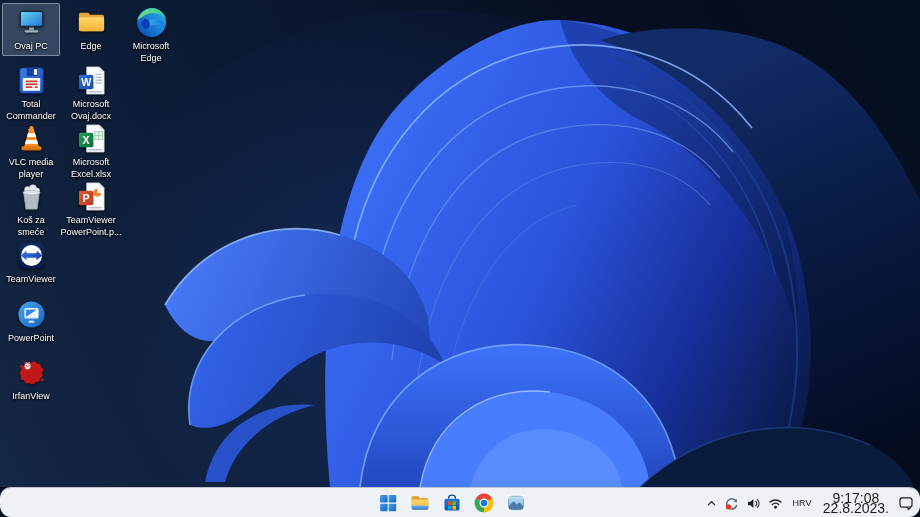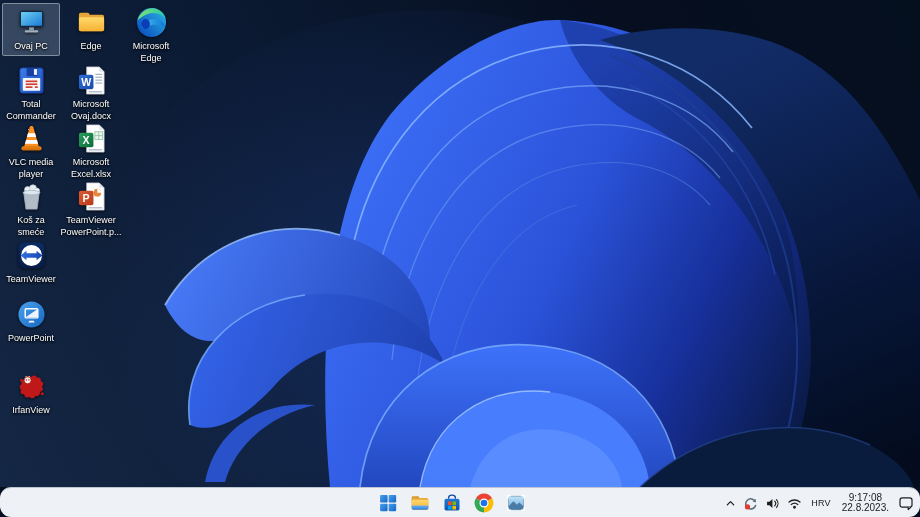--- a/index.html
+++ b/index.html
@@ -39,21 +39,21 @@
   .tb-btn svg{width:20px;height:20px;}
   .tray{
     position:absolute;right:3px;top:0;height:30px;display:flex;align-items:center;gap:1px;
     color:#1b1b1b;
   }
   .tray-btn{
     height:24px;display:flex;align-items:center;justify-content:center;
     padding:0 3px;border-radius:4px;background:transparent;border:none;color:#1b1b1b;
   }
   .tray .lang{font-size:9px;letter-spacing:.2px;padding:0 5px;}
-  .tray .clock{font-size:10px;line-height:10.5px;text-align:center;padding:0 5px;}
+  .tray .clock{font-size:14px;line-height:10.5px;text-align:center;padding:0 5px;}
   .tray svg{display:block;}
 </style>
 </head>
 <body>
 
 <svg class="wallpaper" viewBox="0 0 920 487" preserveAspectRatio="none">
   <defs>
     <linearGradient id="bgG" x1="0" y1="487" x2="920" y2="0" gradientUnits="userSpaceOnUse">
       <stop offset="0" stop-color="#142744"></stop>
         <stop offset=".38" stop-color="#0b1a33"></stop>
@@ -336,21 +336,21 @@
           </linearGradient>
         </defs>
       <circle cx="16" cy="16" r="13.5" fill="url(#uvB)"></circle>
       <rect x="9.5" y="10" width="13" height="9.5" rx="1" fill="none" stroke="#fff" stroke-width="1.5"></rect>
       <path d="M10.3,18.7 L21.7,10.8 V18.7 Z" fill="#fff" opacity=".92"></path>
       <path d="M13.8,22.5 h4.4 l1,1.8 h-6.4 Z" fill="#fff"></path>
     </svg>
     <span class="lbl">PowerPoint</span>
   </div>
 
-  <div class="dicon" style="left:2px;top:367px">
+  <div class="dicon" style="left:2px;top:353px">
     <svg class="ic" viewBox="0 0 32 32">
       <path d="M16,6 C18,4 21,4.5 21.5,7 C24,6 26.5,8 25.5,10.5 C28.5,11 29,14.5 26.5,16 C29,18 27.5,21.5 24.5,21.5 C25.5,24.5 22.5,27 20,25.5 C19.5,28.5 15.5,29 14,26.5 C11.5,28.5 8.5,27 8.5,24 C5.5,24.5 3.5,21.5 5.5,19.5 C3,18 3.5,14.5 6,13.5 C4.5,11 6.5,8 9.5,8.5 C9.5,5.5 13.5,4 15,6.5 Z" fill="#c01818"></path>
       <circle cx="27" cy="23.5" r="1.6" fill="#c01818"></circle>
         <circle cx="5.5" cy="9.5" r="1.3" fill="#c01818"></circle>
       <path d="M9.2,7.6 l1,-2.8 1.9,1.9 Z" fill="#f5e9e2"></path>
         <path d="M14.9,7.6 l-1,-2.8 -1.9,1.9 Z" fill="#f5e9e2"></path>
       <circle cx="12" cy="9.6" r="3.6" fill="#f8f0ea" stroke="#a41313" stroke-width=".8"></circle>
       <circle cx="10.7" cy="9.2" r=".7" fill="#a41313"></circle>
         <circle cx="13.3" cy="9.2" r=".7" fill="#a41313"></circle>
     </svg>

